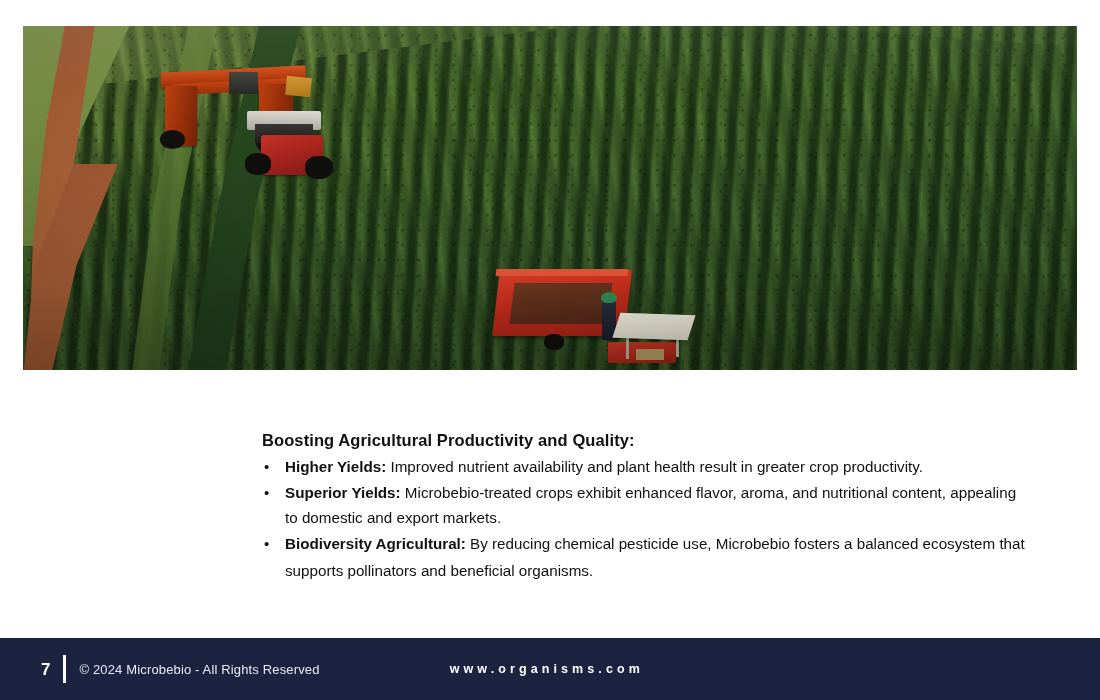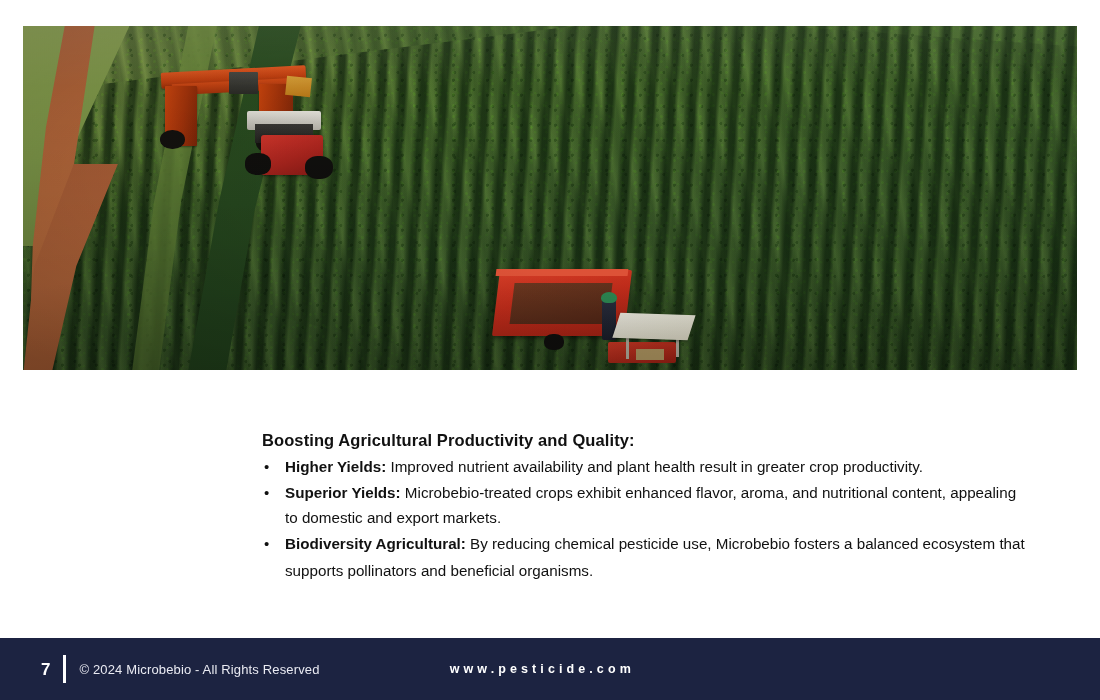--- a/index.html
+++ b/index.html
@@ -432,14 +432,14 @@
       <span class="bullet-dot">•</span>
       <span class="bullet-lead">Biodiversity Agricultural:</span><span> By reducing chemical pesticide use, Microbebio fosters a balanced ecosystem that supports pollinators and beneficial organisms.</span>
     </li>
   </ul>
 </div>
 
 <div id="footer">
   <span id="page-number">7</span>
   <span id="footer-divider"></span>
   <span id="copyright">© 2024 Microbebio - All Rights Reserved</span>
-  <span id="website">www.pesticide.com</span>
+  <span id="website">www.organisms.com</span>
 </div>
 
 </body></html>

